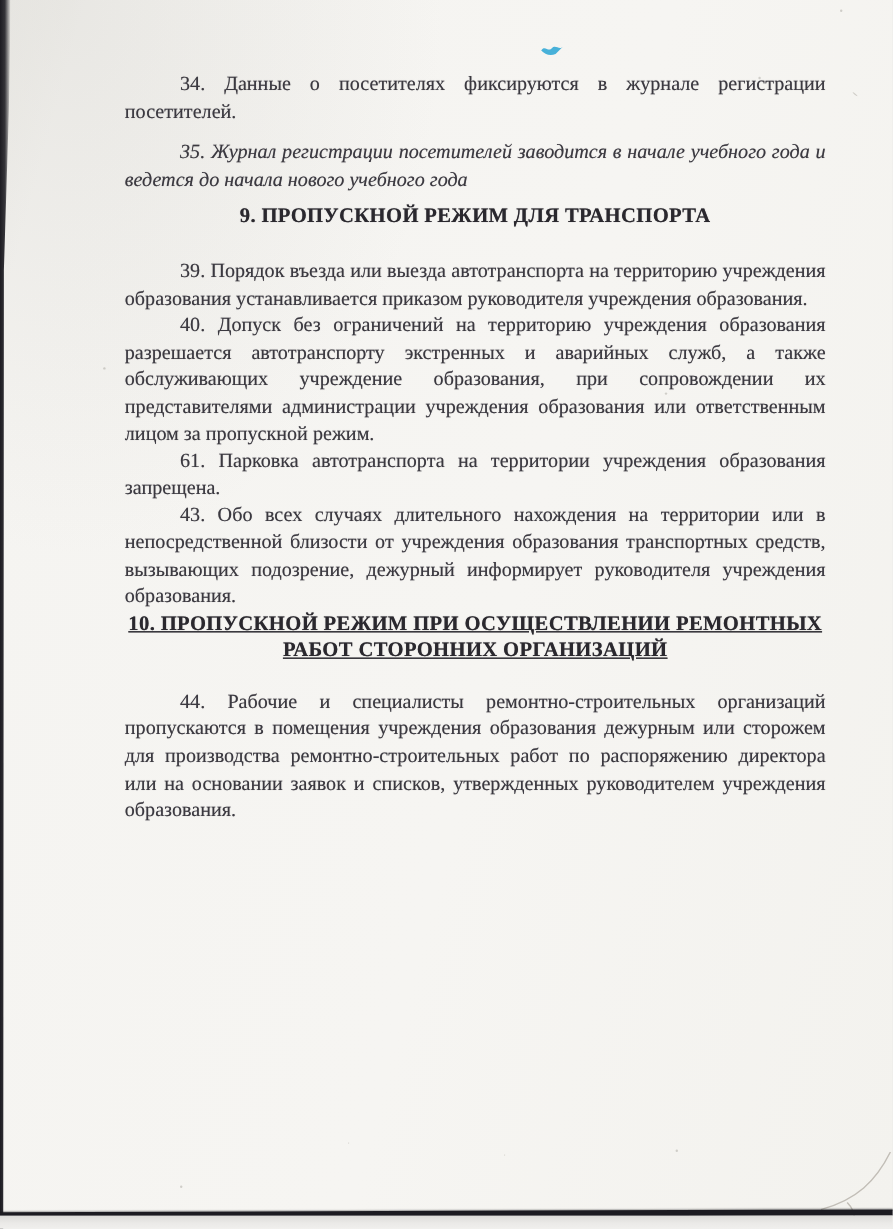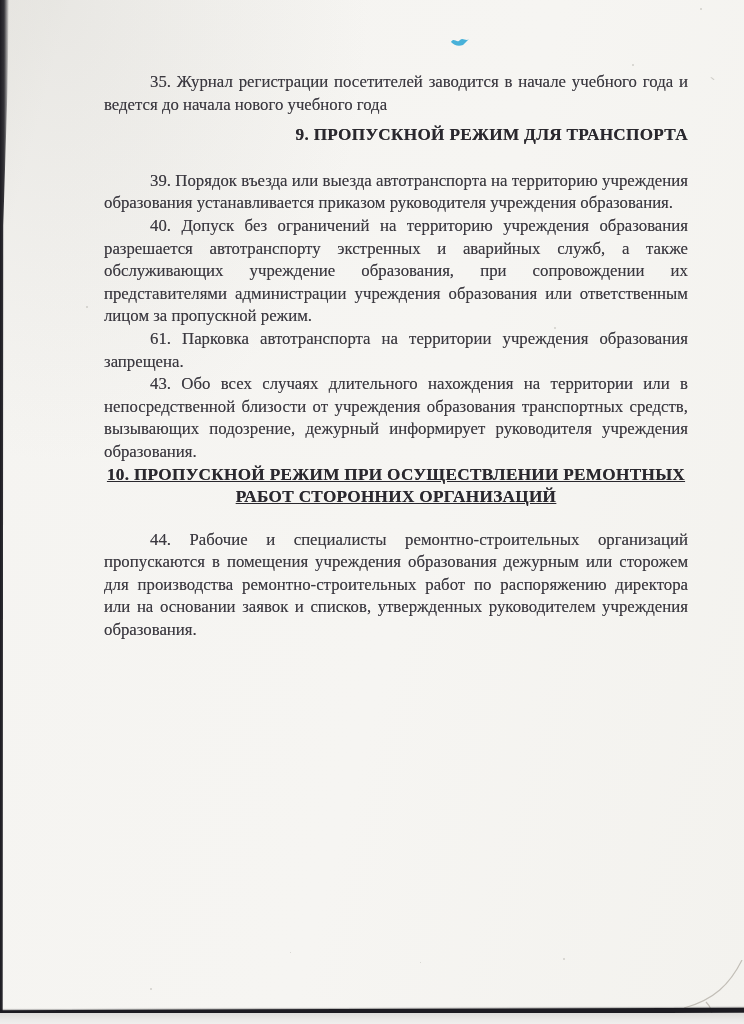--- a/index.html
+++ b/index.html
@@ -21,33 +21,33 @@
     color: var(--text, #3b3940);
     font-size: 16.8px;
     line-height: 22.6px;
     text-align: justify;
   }
   .para {
     margin: 0;
     text-indent: 46px;
     text-shadow: 0 0 0.6px rgba(59,57,64,0.55);
   }
-  .mt-lg { margin-top: 12px; }
+  .mt-lg { margin-top: 12px; font-style: italic; }
   .heading {
     margin: 0;
     text-align: center;
     text-indent: 0;
     font-size: 17.2px;
     font-weight: bold;
     letter-spacing: 0.3px;
     color: var(--heading, #2a282e);
     text-shadow: 0 0 0.6px rgba(42,40,46,0.7);
     line-height: 22.6px;
   }
-  .h9  { margin-top: 8px; margin-bottom: 23px; text-align: right; }
+  .h9  { margin-top: 8px; margin-bottom: 23px; }
   .h10 { margin-bottom: 20px; text-decoration: underline; }
 
   
   .scan-edge-left {
     position: absolute; left: 0; top: 0; width: 9px; height: 1024px;
     background: linear-gradient(90deg, var(--scan-edge, #1c1b21) 0%, rgba(28,27,33,0.88) 45%, rgba(28,27,33,0) 100%);
     clip-path: polygon(0 0, 100% 0, 82% 9%, 36% 22%, 30% 100%, 0 100%);
   }
   .scan-edge-bottom {
     position: absolute; left: -4px; top: 1009px; width: 752px; height: 5px;
@@ -75,20 +75,21 @@
 
 <div class="page">
 
   <div class="scan-edge-left"></div>
 
   <svg class="ink-mark" viewBox="0 0 20 12" aria-hidden="true">
     <path d="M1 6 C4 1 7 8 10 4 C13 1 16 6 19 3 L13 9 C8 11 4 9 1 6 Z" fill="currentColor" opacity="0.9"></path>
   </svg>
 
   <main class="content">
+    <p class="para">34. Данные о посетителях фиксируются в журнале регистрации посетителей.</p>
     <p class="para mt-lg">35. Журнал регистрации посетителей заводится в начале учебного года и ведется до начала нового учебного года</p>
     <h2 class="heading h9">9. ПРОПУСКНОЙ РЕЖИМ ДЛЯ ТРАНСПОРТА</h2>
     <p class="para">39. Порядок въезда или выезда автотранспорта на территорию учреждения образования устанавливается приказом руководителя учреждения образования.</p>
     <p class="para">40. Допуск без ограничений на территорию учреждения образования разрешается автотранспорту экстренных и аварийных служб, а также обслуживающих учреждение образования, при сопровождении их представителями администрации учреждения образования или ответственным лицом за пропускной режим.</p>
     <p class="para">61. Парковка автотранспорта на территории учреждения образования запрещена.</p>
     <p class="para">43. Обо всех случаях длительного нахождения на территории или в непосредственной близости от учреждения образования транспортных средств, вызывающих подозрение, дежурный информирует руководителя учреждения образования.</p>
     <h2 class="heading h10">10. ПРОПУСКНОЙ РЕЖИМ ПРИ ОСУЩЕСТВЛЕНИИ РЕМОНТНЫХ РАБОТ СТОРОННИХ ОРГАНИЗАЦИЙ</h2>
     <p class="para">44. Рабочие и специалисты ремонтно-строительных организаций пропускаются в помещения учреждения образования дежурным или сторожем для производства ремонтно-строительных работ по распоряжению директора или на основании заявок и списков, утвержденных руководителем учреждения образования.</p>
   </main>
 

